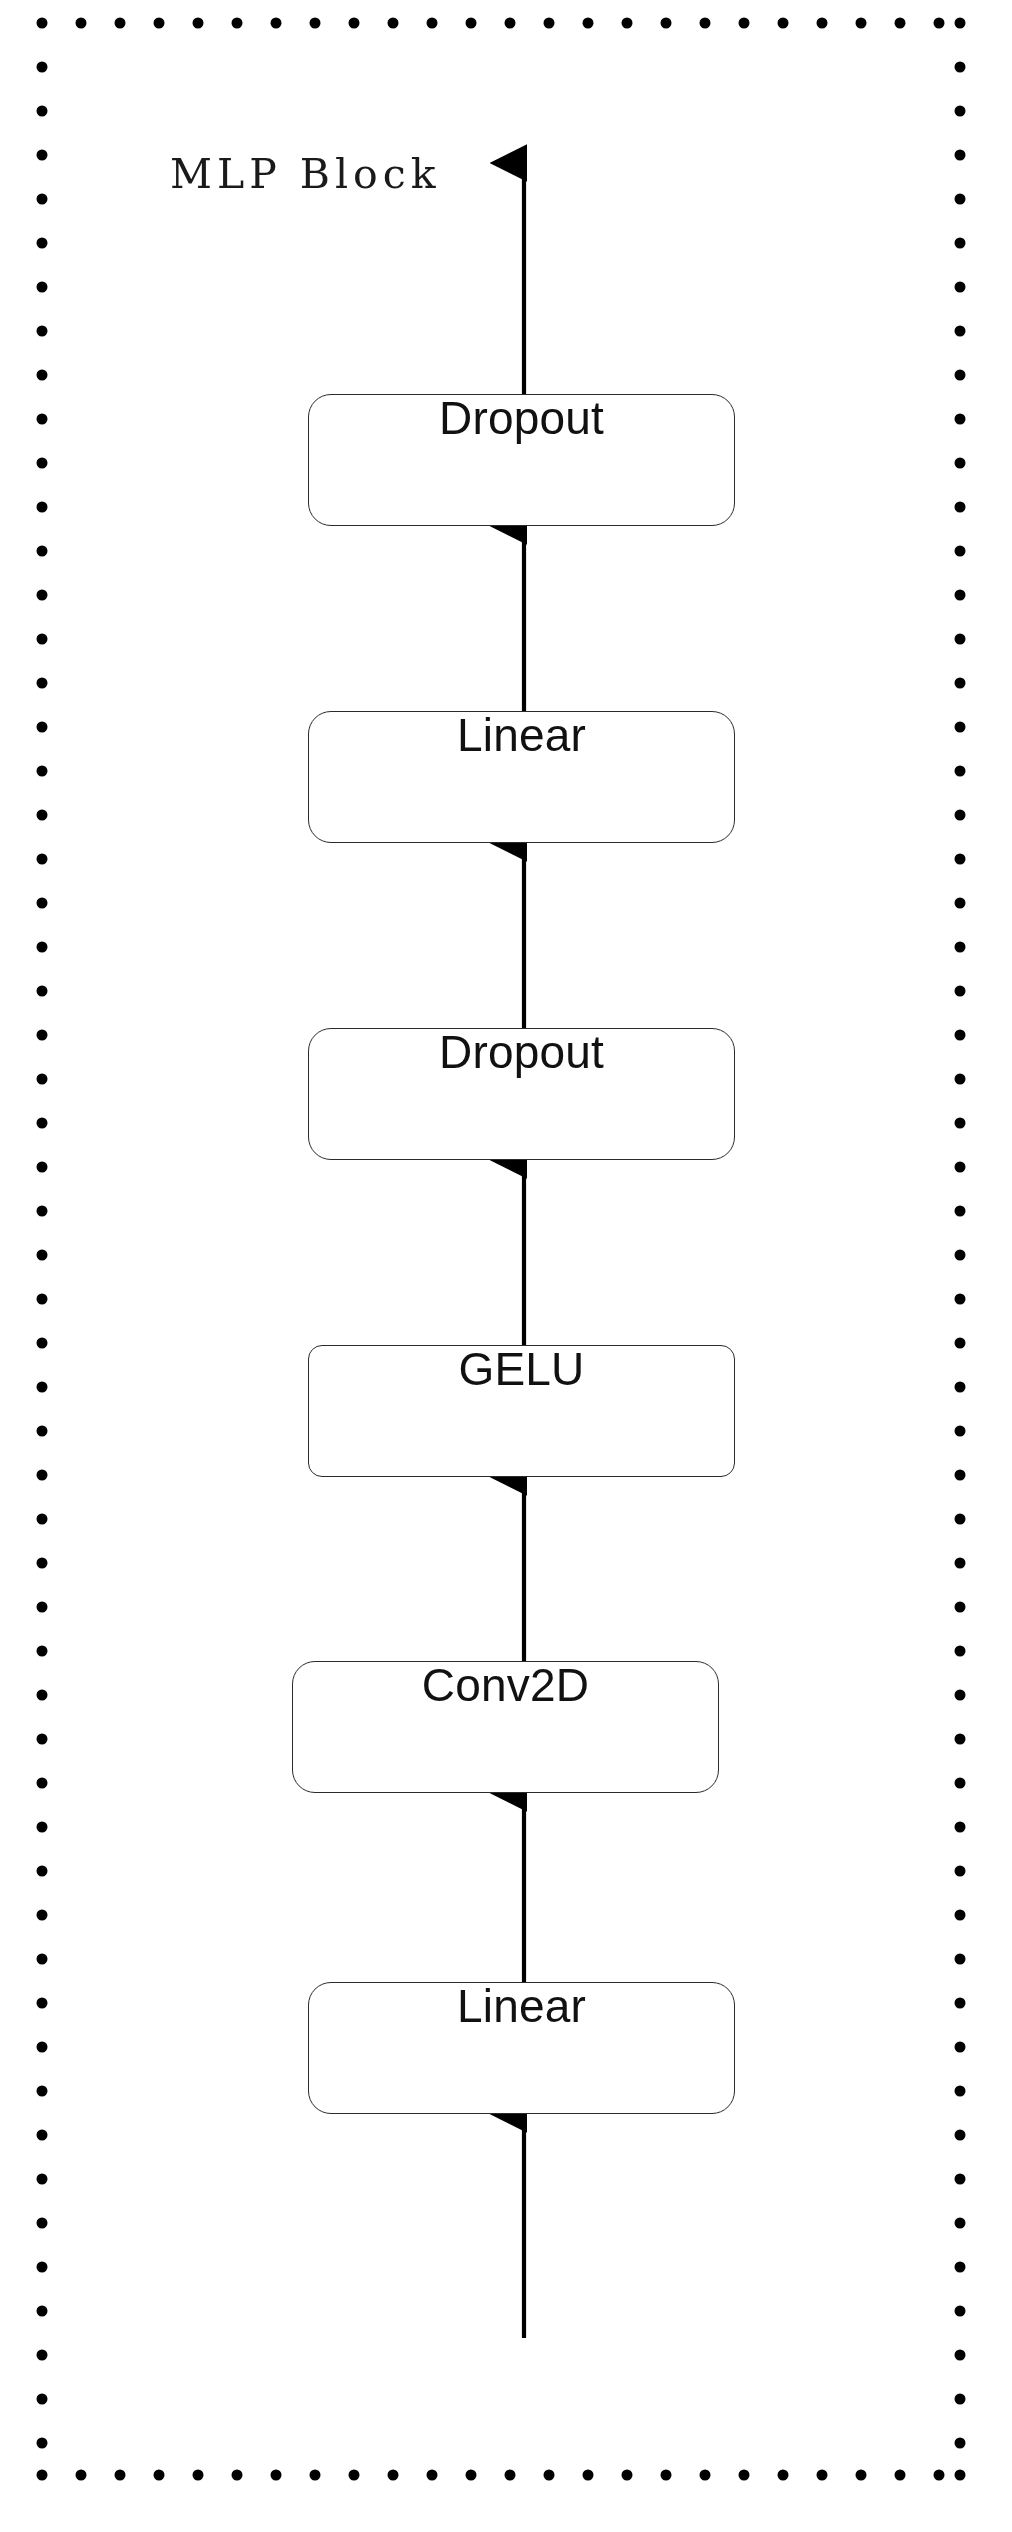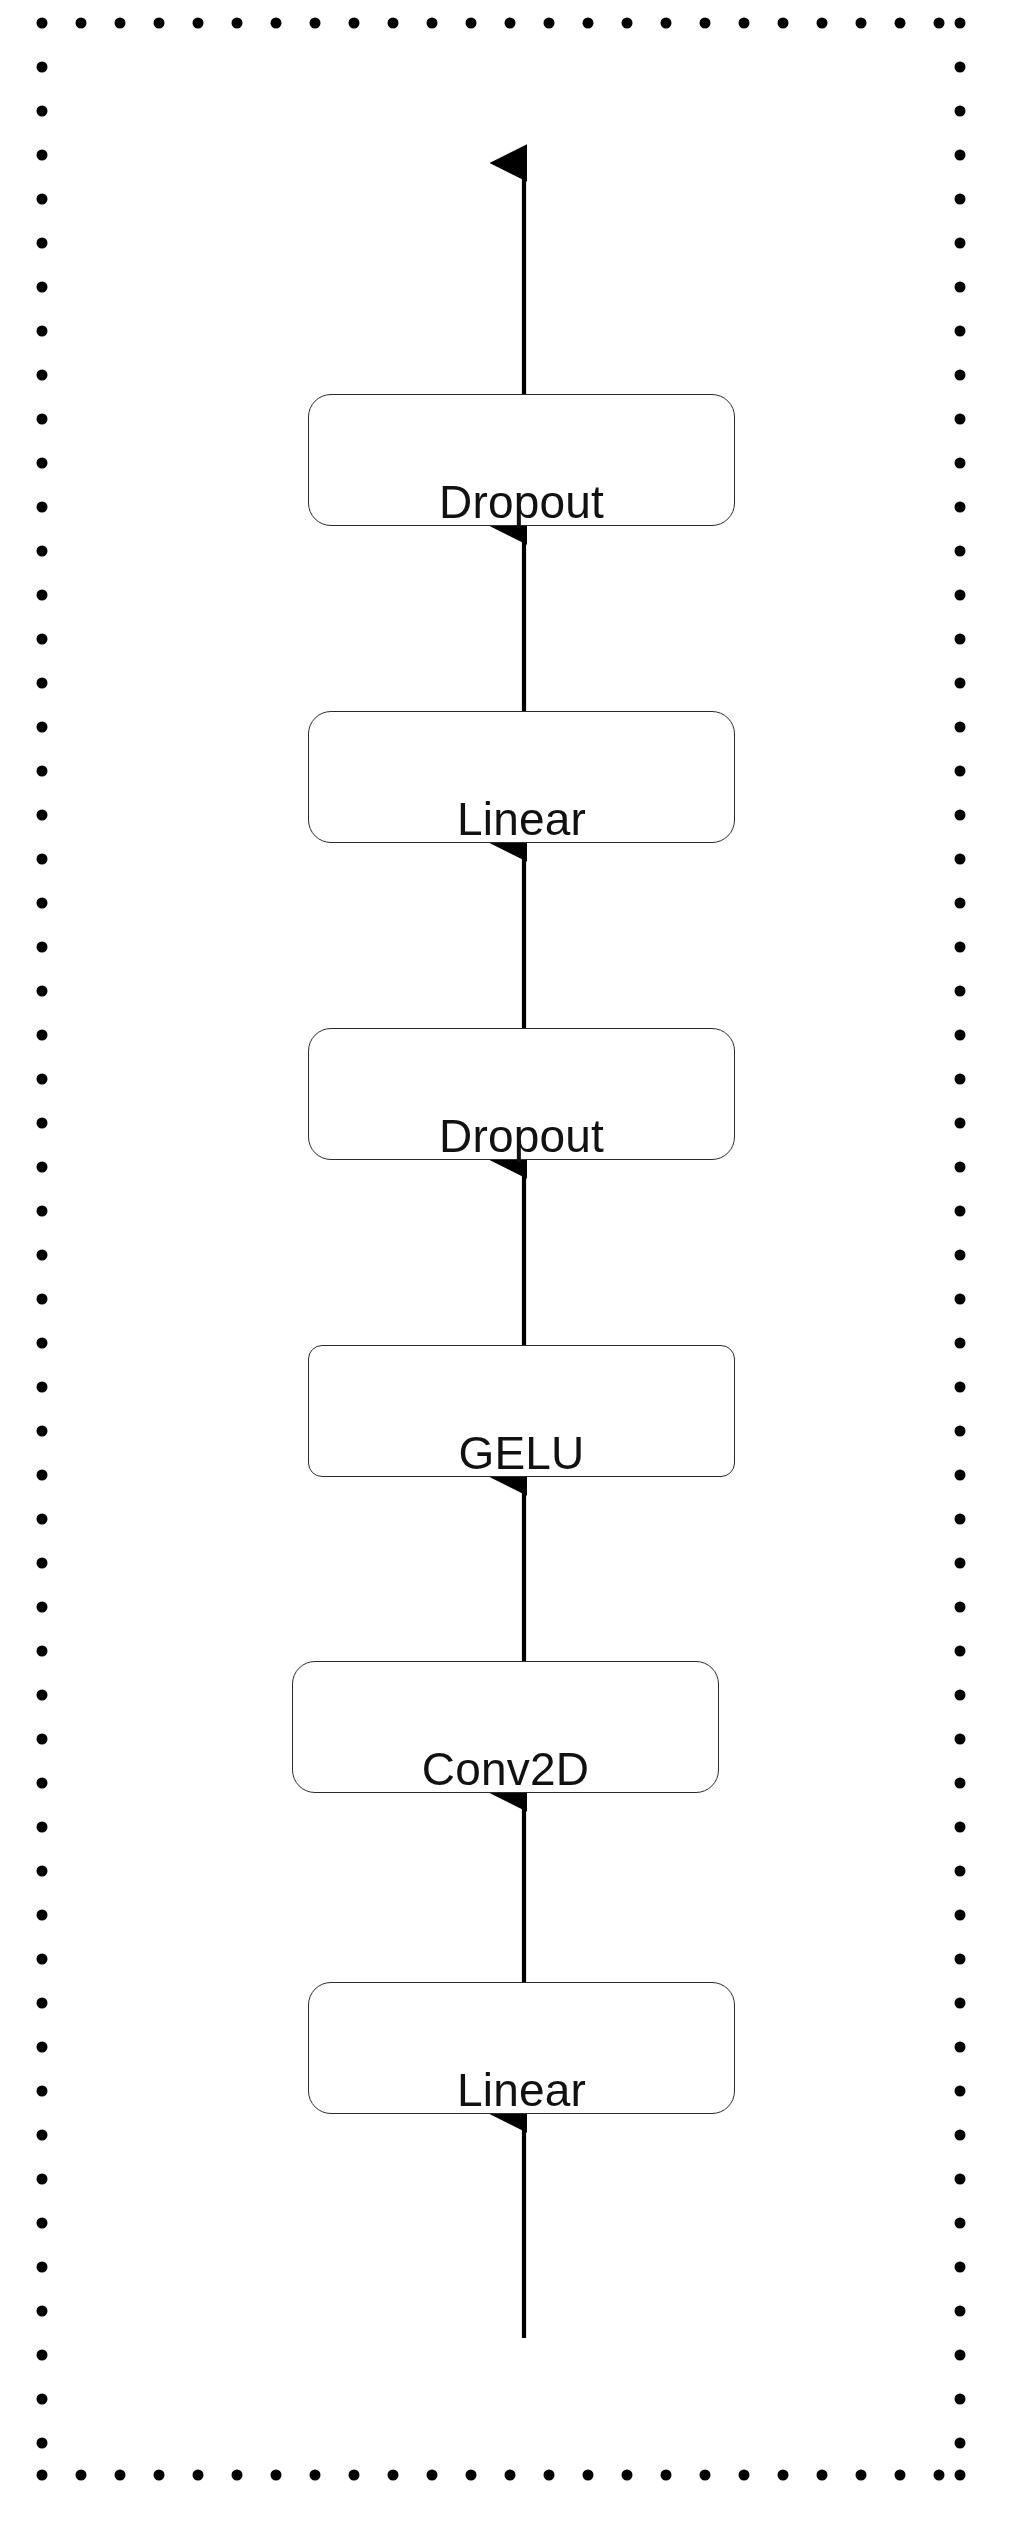--- a/index.html
+++ b/index.html
@@ -11,21 +11,21 @@
   #stage{position:absolute;left:0;top:0;width:1012px;height:2532px;}
   #svg-layer{position:absolute;left:0;top:0;width:1012px;height:2532px;}
 
   .node-box{
     position:absolute;
     box-sizing:border-box;
     background:#ffffff;
     border:1.6px solid #2b2b2b;
     border-radius:23px;
     display:flex;
-    align-items:flex-end;
+    align-items:flex-start;
     justify-content:center;
   }
   .node-label{
     font-family:"Liberation Sans", sans-serif;
     font-size:46px;
     line-height:1;
     color:#111111;
     letter-spacing:0.2px;
     white-space:nowrap;
     -webkit-font-smoothing:antialiased;
@@ -218,20 +218,21 @@
         <line x1="524" y1="394" x2="524" y2="163" stroke="#000000" stroke-width="4.2" marker-end="url(#arrowhead-up)"></line>
         <line x1="524" y1="711" x2="524" y2="526" stroke="#000000" stroke-width="4.2" marker-end="url(#arrowhead-up)"></line>
         <line x1="524" y1="1028" x2="524" y2="843" stroke="#000000" stroke-width="4.2" marker-end="url(#arrowhead-up)"></line>
         <line x1="524" y1="1345" x2="524" y2="1160" stroke="#000000" stroke-width="4.2" marker-end="url(#arrowhead-up)"></line>
         <line x1="524" y1="1661" x2="524" y2="1477" stroke="#000000" stroke-width="4.2" marker-end="url(#arrowhead-up)"></line>
         <line x1="524" y1="1982" x2="524" y2="1793" stroke="#000000" stroke-width="4.2" marker-end="url(#arrowhead-up)"></line>
         <line x1="524" y1="2338" x2="524" y2="2114" stroke="#000000" stroke-width="4.2" marker-end="url(#arrowhead-up)"></line>
       </g>
   </svg>
 
+  <div id="block-title">MLP Block</div>
 
   <div id="nodes-group">
       <div class="node-box" style="left: 308px; top: 394px; width: 427px; height: 132px; border-radius: 23px; border-color: rgb(43, 43, 43); background: rgb(255, 255, 255);">
         <span class="node-label" style="color: rgb(17, 17, 17);">Dropout</span>
       </div>
       <div class="node-box" style="left: 308px; top: 711px; width: 427px; height: 132px; border-radius: 23px; border-color: rgb(43, 43, 43); background: rgb(255, 255, 255);">
         <span class="node-label" style="color: rgb(17, 17, 17);">Linear</span>
       </div>
       <div class="node-box" style="left: 308px; top: 1028px; width: 427px; height: 132px; border-radius: 23px; border-color: rgb(43, 43, 43); background: rgb(255, 255, 255);">
         <span class="node-label" style="color: rgb(17, 17, 17);">Dropout</span>

